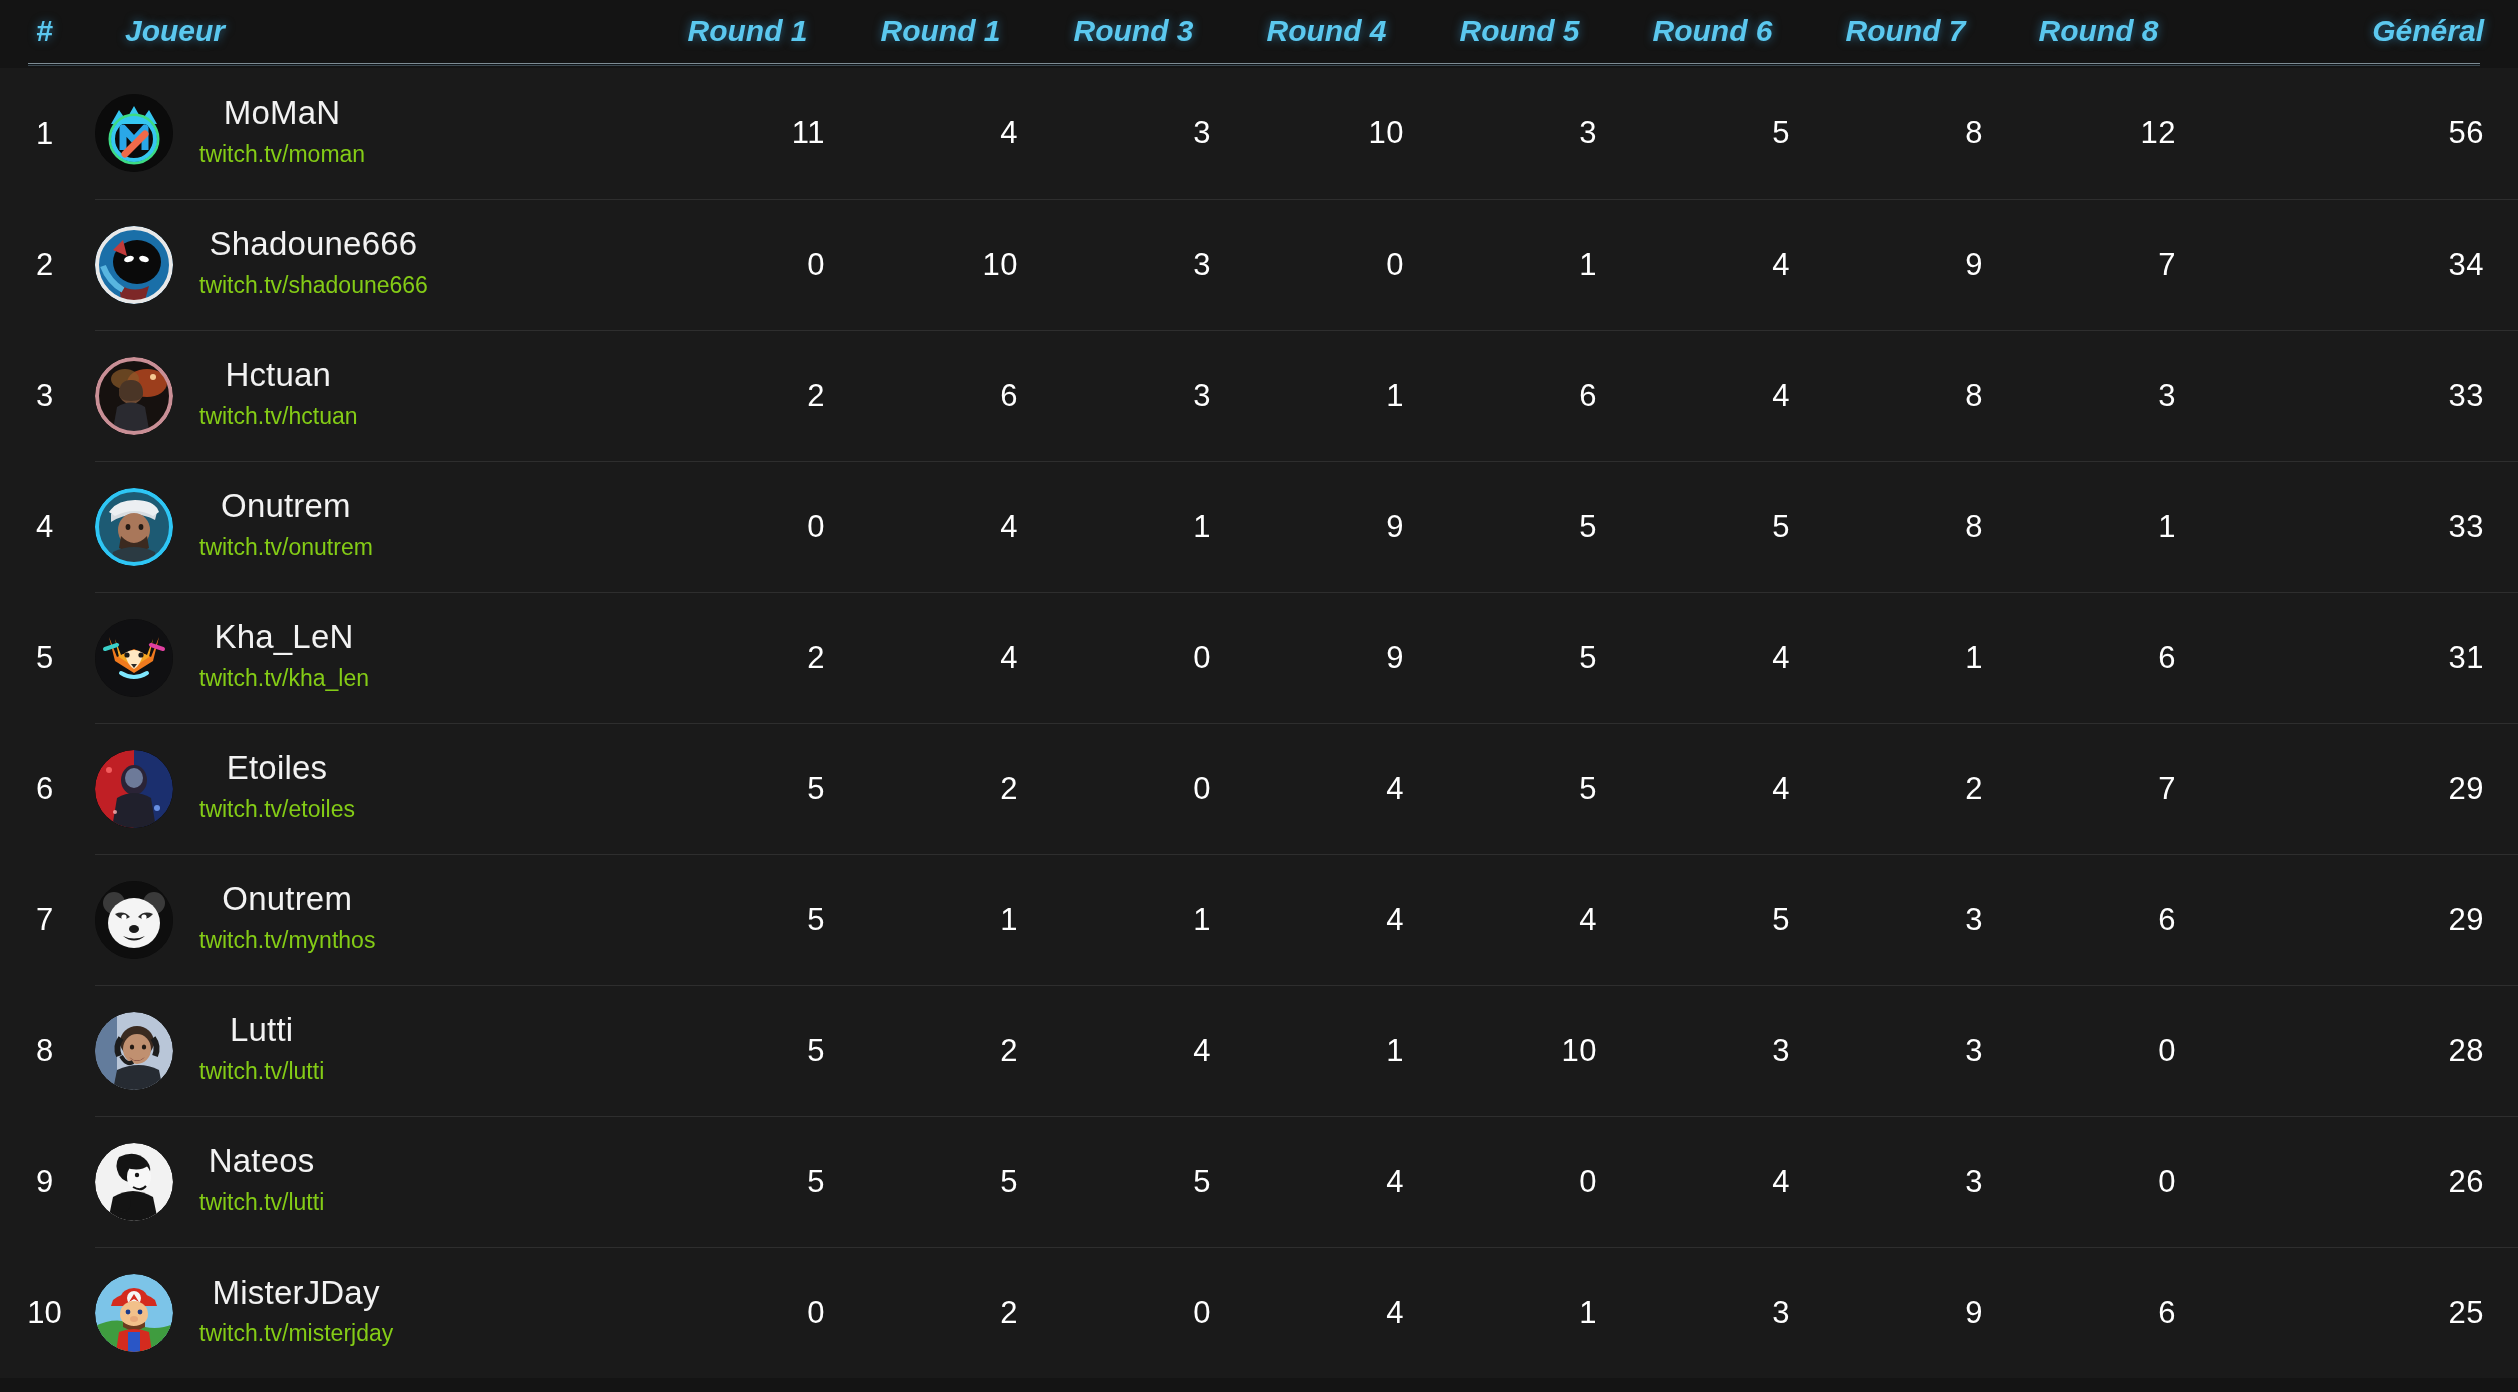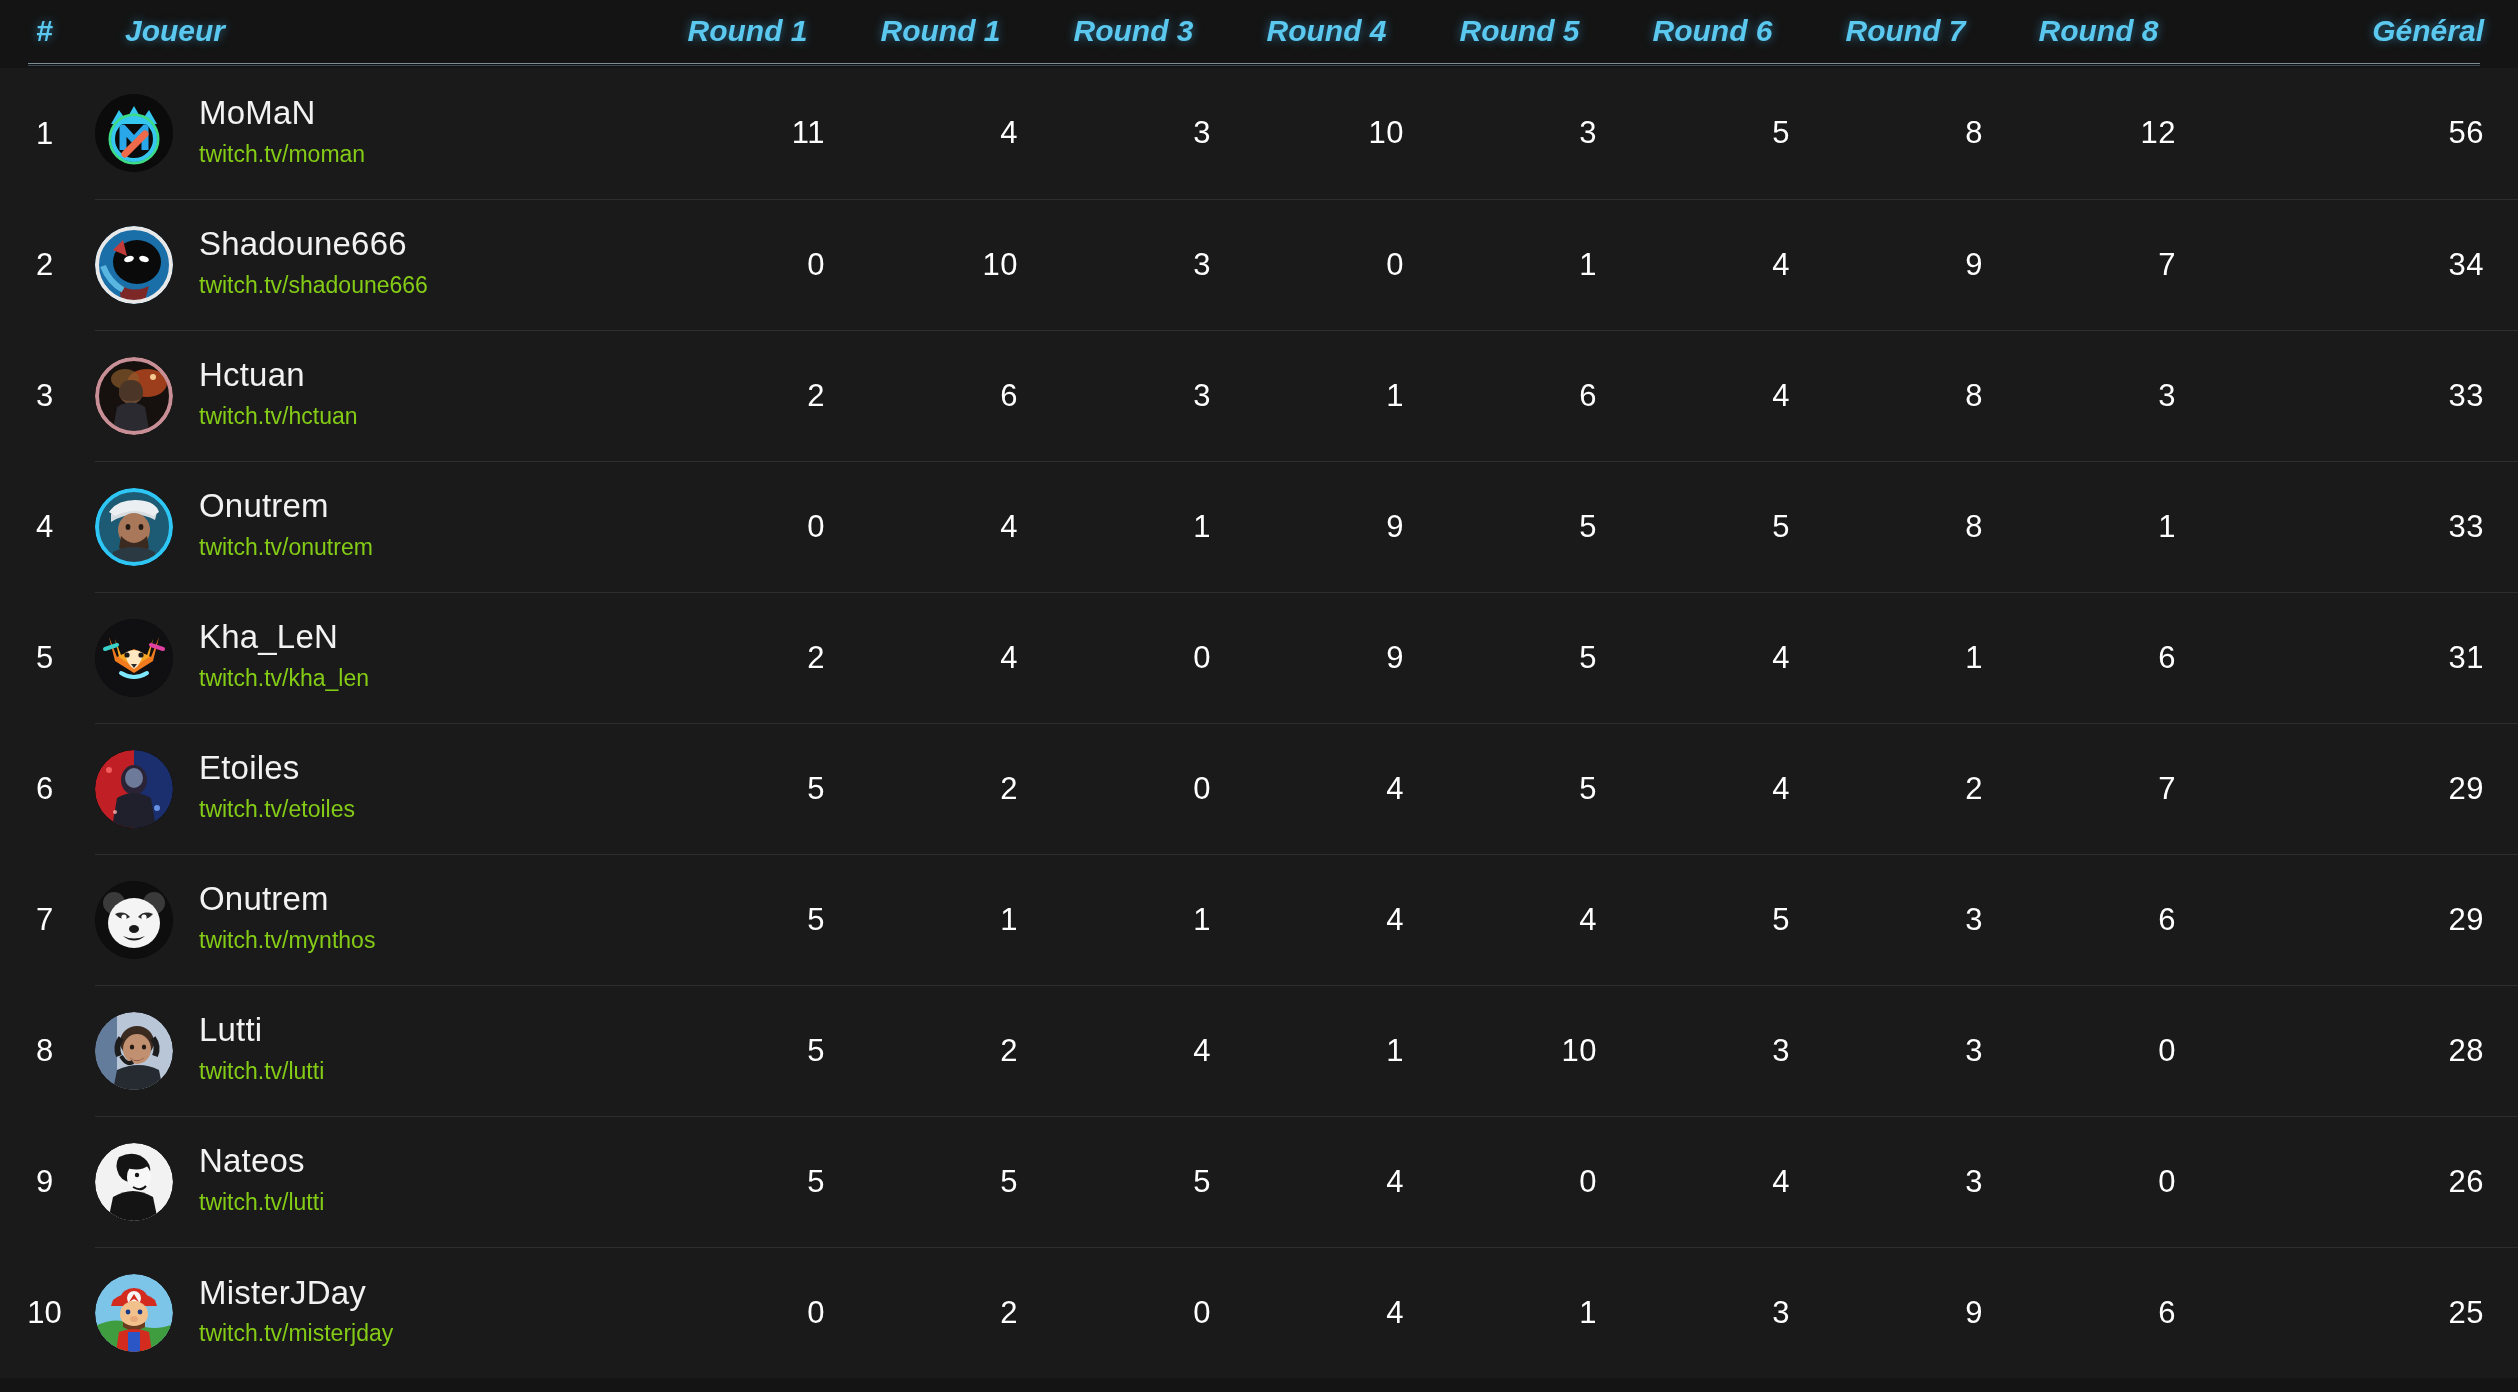--- a/index.html
+++ b/index.html
@@ -51,21 +51,21 @@
   tbody tr td.avatar-cell { border-top:none; }
 
   .rank-cell {
     text-align:center;
     font-size:31px;
     color:#ffffff;
     font-weight:400;
     padding-right:6px;
   }
 
-  .player-cell { padding-left:0; }
+  .player-cell { padding-left:0;text-align:center; }
   .player-wrap { display:flex; align-items:center; gap:26px; }
 
   .avatar {
     width:78px; height:78px;
     border-radius:50%;
     flex:0 0 78px;
     position:relative;
     overflow:hidden;
     background:#0c0c0c;
   }

